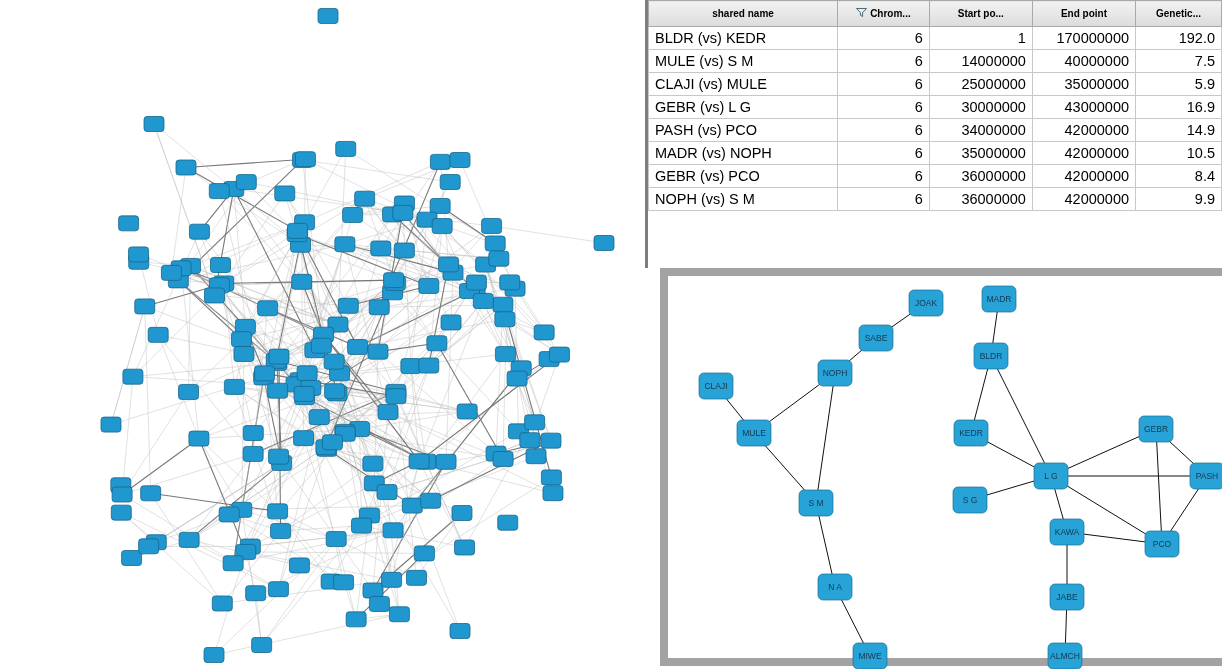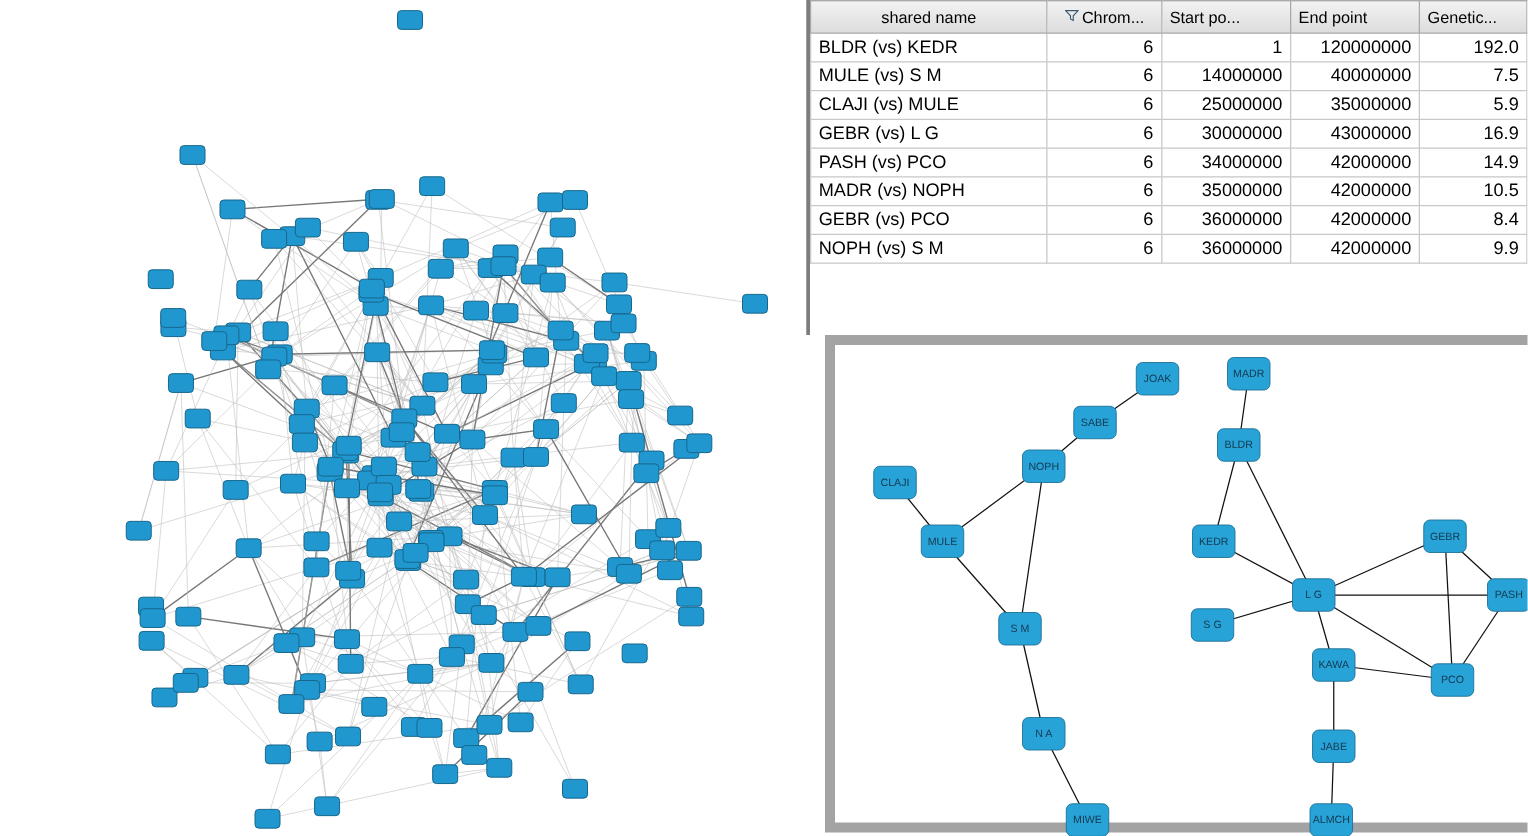--- a/index.html
+++ b/index.html
@@ -35,28 +35,28 @@
     border-collapse:collapse;
     width:100%;
     font-size:14.5px;
     color:#000;
     table-layout:fixed;
   }
   table.net-table th{
     background:linear-gradient(#f2f2f2,#dcdcdc);
     border:1px solid #a9a9a9;
     height:25px;
-    font-weight:normal;
-    font-size:13px;
+    font-weight:bold;
+    font-size:10px;
     padding:0 6px;
     white-space:nowrap;
     overflow:hidden;
   }
   table.net-table th.col-name{text-align:center;}
-  table.net-table th.num{text-align:left;}
+  table.net-table th.num{text-align:center;}
   table.net-table td{
     border:1px solid #c8c8c8;
     height:22px;
     padding:0 6px;
     white-space:nowrap;
     overflow:hidden;
     background:#ffffff;
   }
   td.num{text-align:right;}
   td.name{text-align:left;margin-top:43px;}
@@ -1150,21 +1150,21 @@
           <th class="num">
             <span>Genetic...</span>
           </th>
         </tr>
       </thead>
       <tbody id="table-body">
           <tr>
             <td class="name">BLDR (vs) KEDR</td>
             <td class="num">6</td>
             <td class="num">1</td>
-            <td class="num">120000000</td>
+            <td class="num">170000000</td>
             <td class="num">192.0</td>
           </tr>
           <tr>
             <td class="name">MULE (vs) S M</td>
             <td class="num">6</td>
             <td class="num">14000000</td>
             <td class="num">40000000</td>
             <td class="num">7.5</td>
           </tr>
           <tr>

